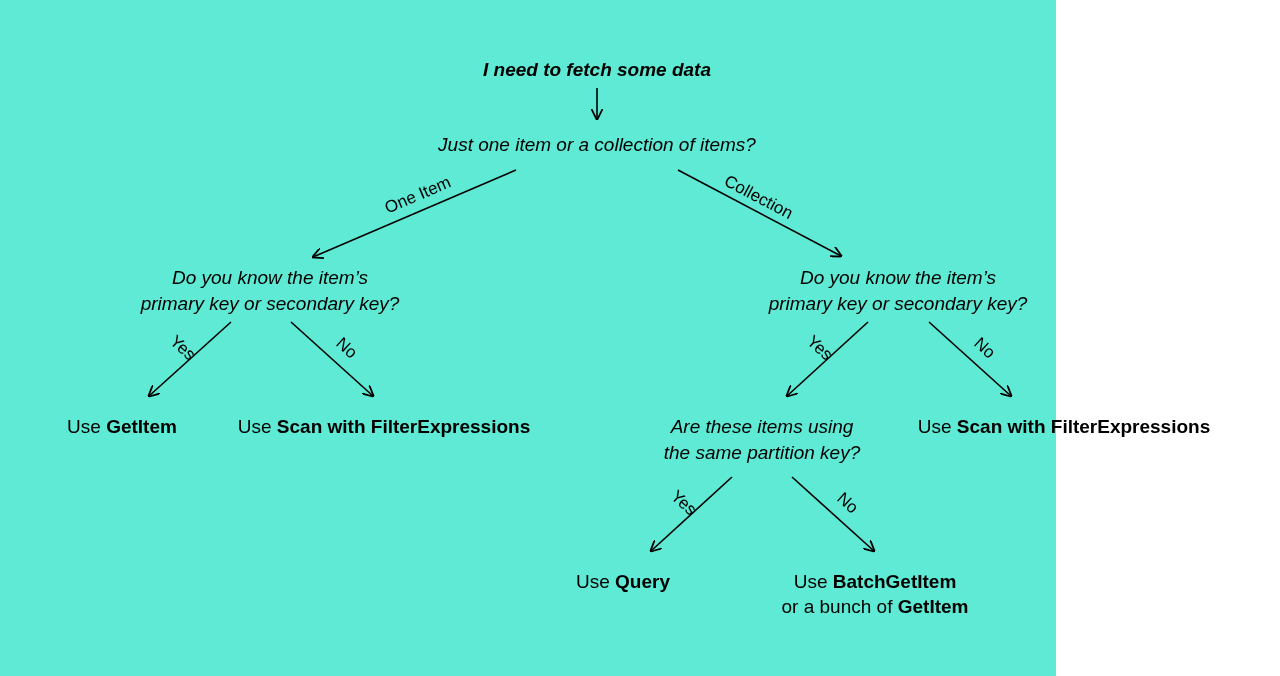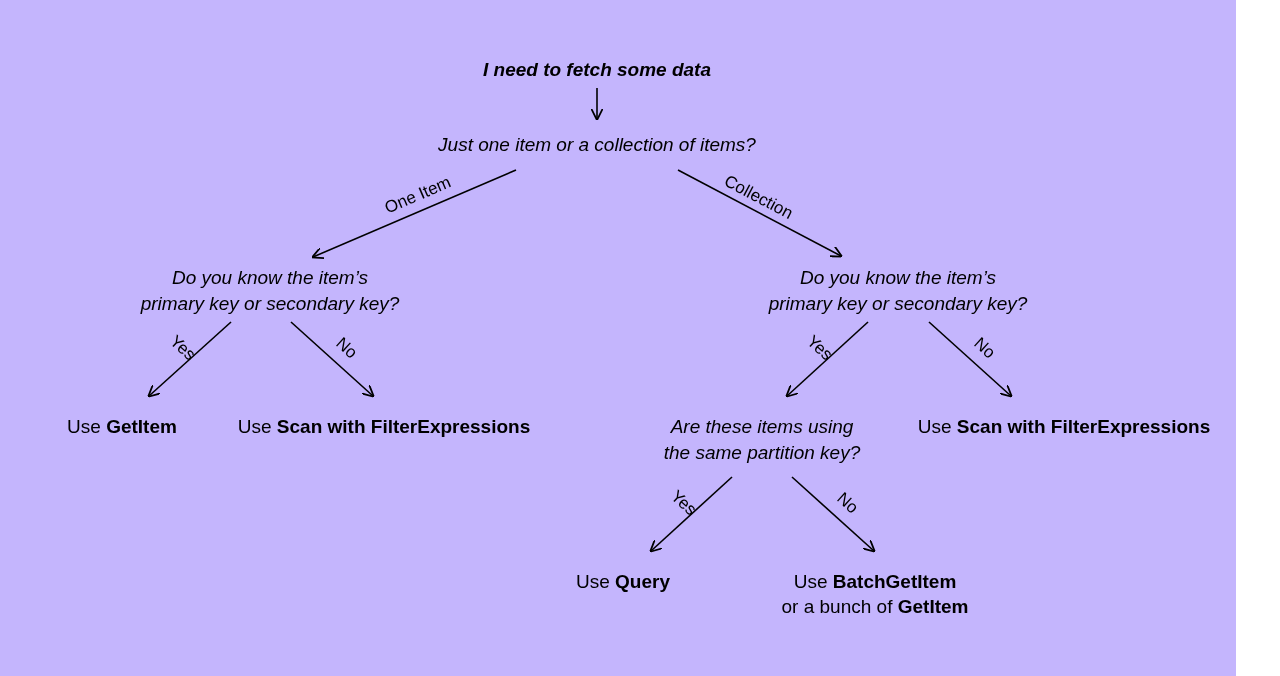--- a/index.html
+++ b/index.html
@@ -10,23 +10,23 @@
   }
   body {
     width: 1280px;
     height: 676px;
     overflow: hidden;
     font-family: "Liberation Sans", sans-serif;
     color: #000000;
   }
   #diagram-root {
     position: relative;
-    width: 1236px;
+    width: 1056px;
     height: 676px;
-    background: #c4b5fd;
+    background: #5eead4;
     text-align: right;
   }
   svg.flow {
     display: block;
     width: 1280px;
     height: 676px;
   }
   
   .t-root {
     font-family: "Liberation Sans", sans-serif;

